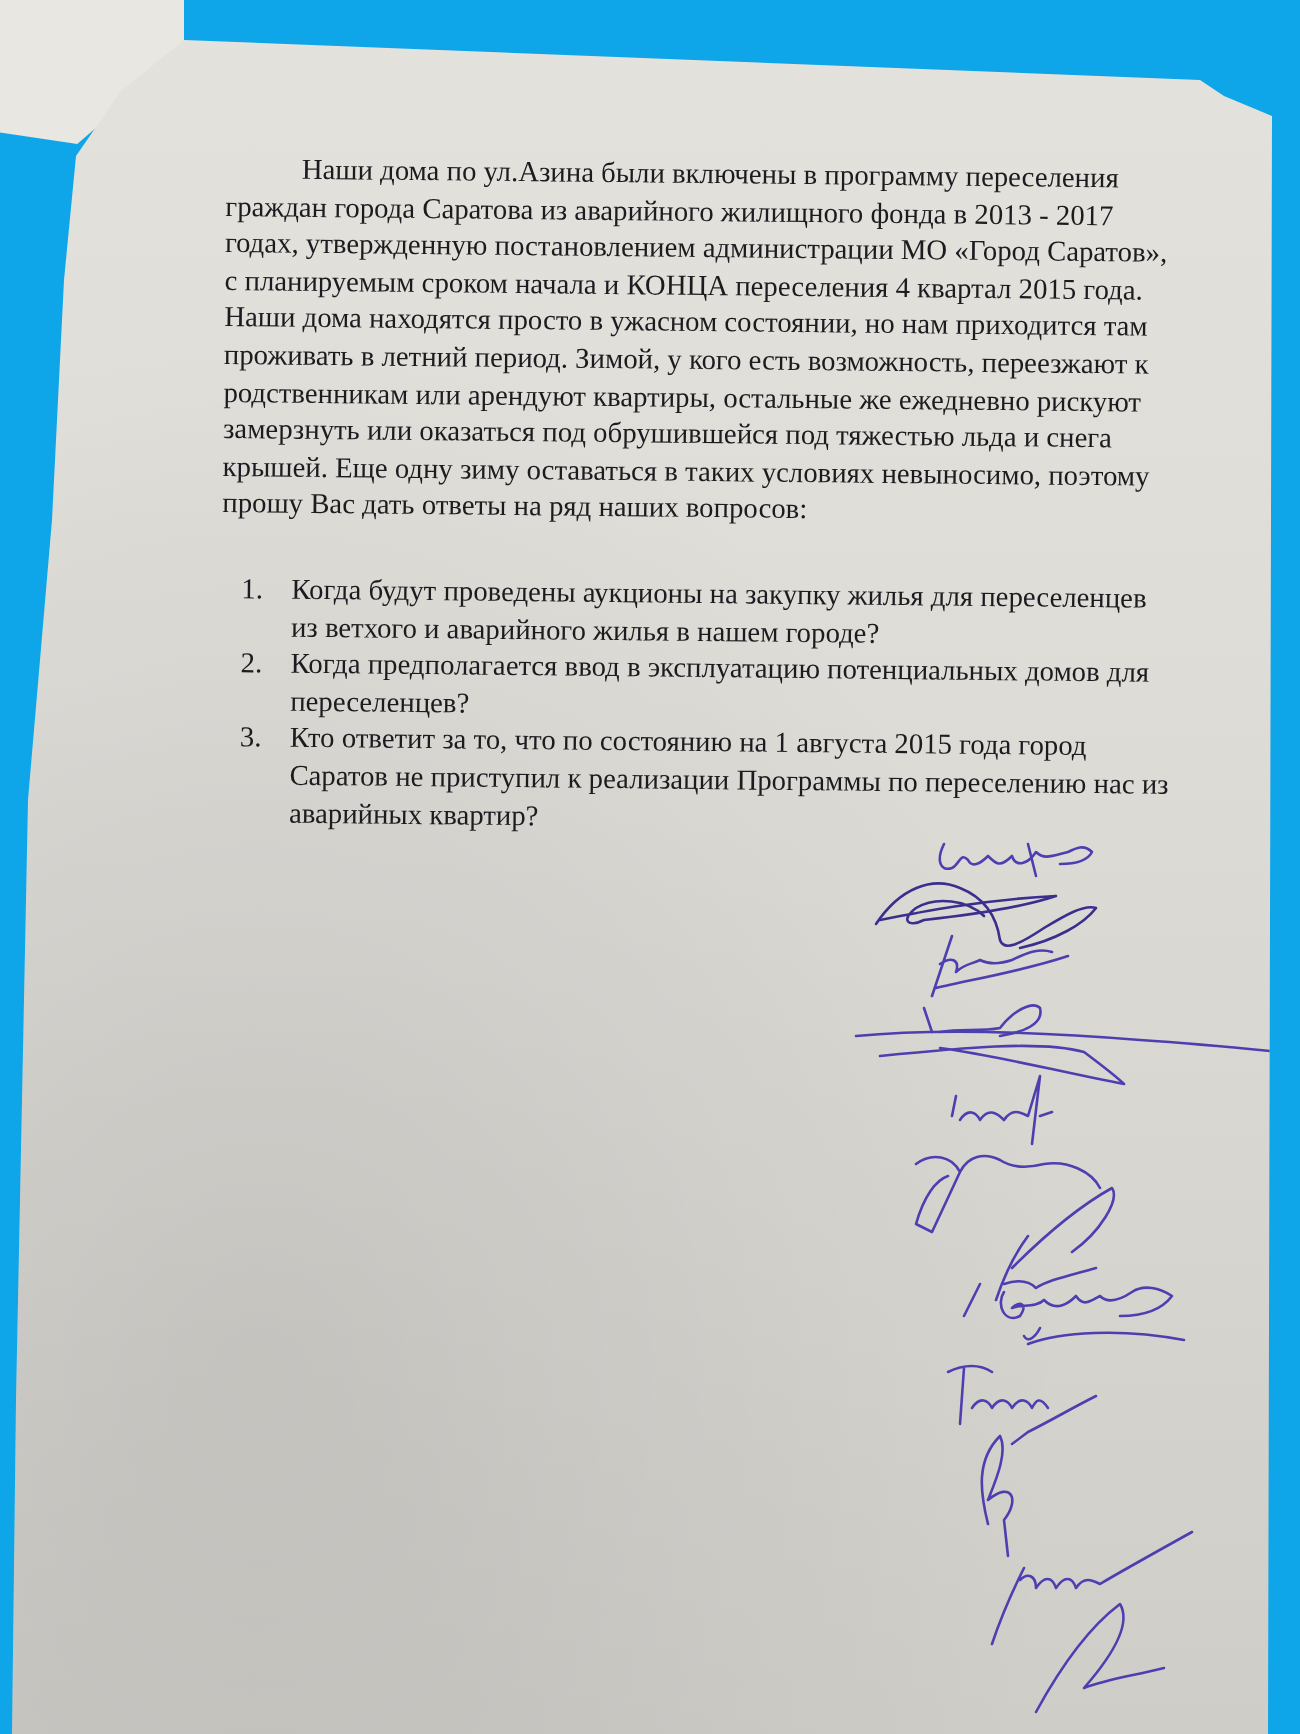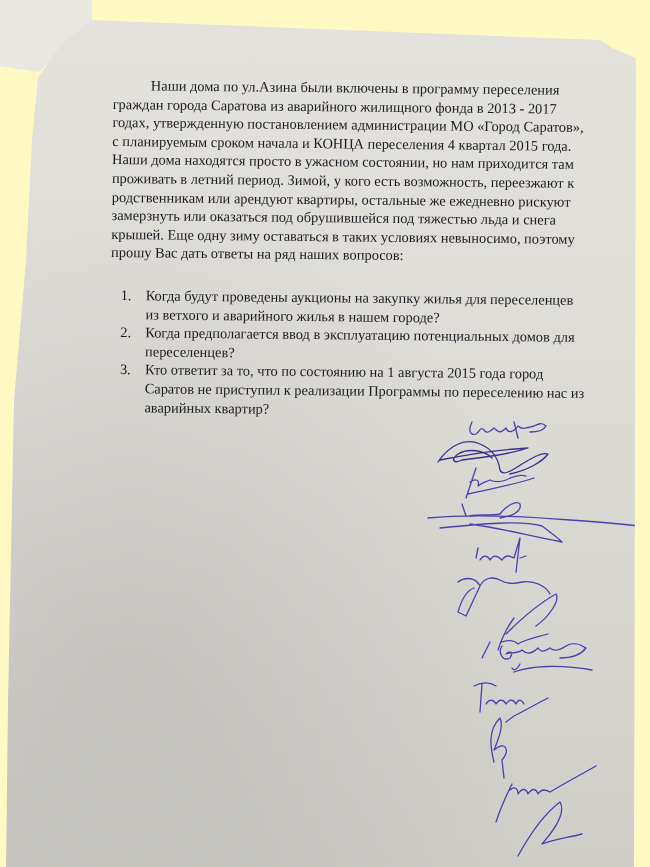--- a/index.html
+++ b/index.html
@@ -11,21 +11,21 @@
       height: 867px;
       overflow: hidden;
       position: relative;
       background: #141317;
       font-family: "Liberation Serif", "DejaVu Serif", serif;
     }
     .scene {
       position: absolute;
       left: 0; top: 0;
       width: 650px; height: 867px;
-      background: #fef9c3;
+      background: #0ea5e9;
     }
     
     .back-sheet {
       position: absolute;
       left: 0; top: 0;
       width: 92px; height: 72px;
       background: #e8e7e2;
       clip-path: polygon(0 0, 100% 0, 100% 30%, 80% 58%, 42% 100%, 0 92%);
     }
     

